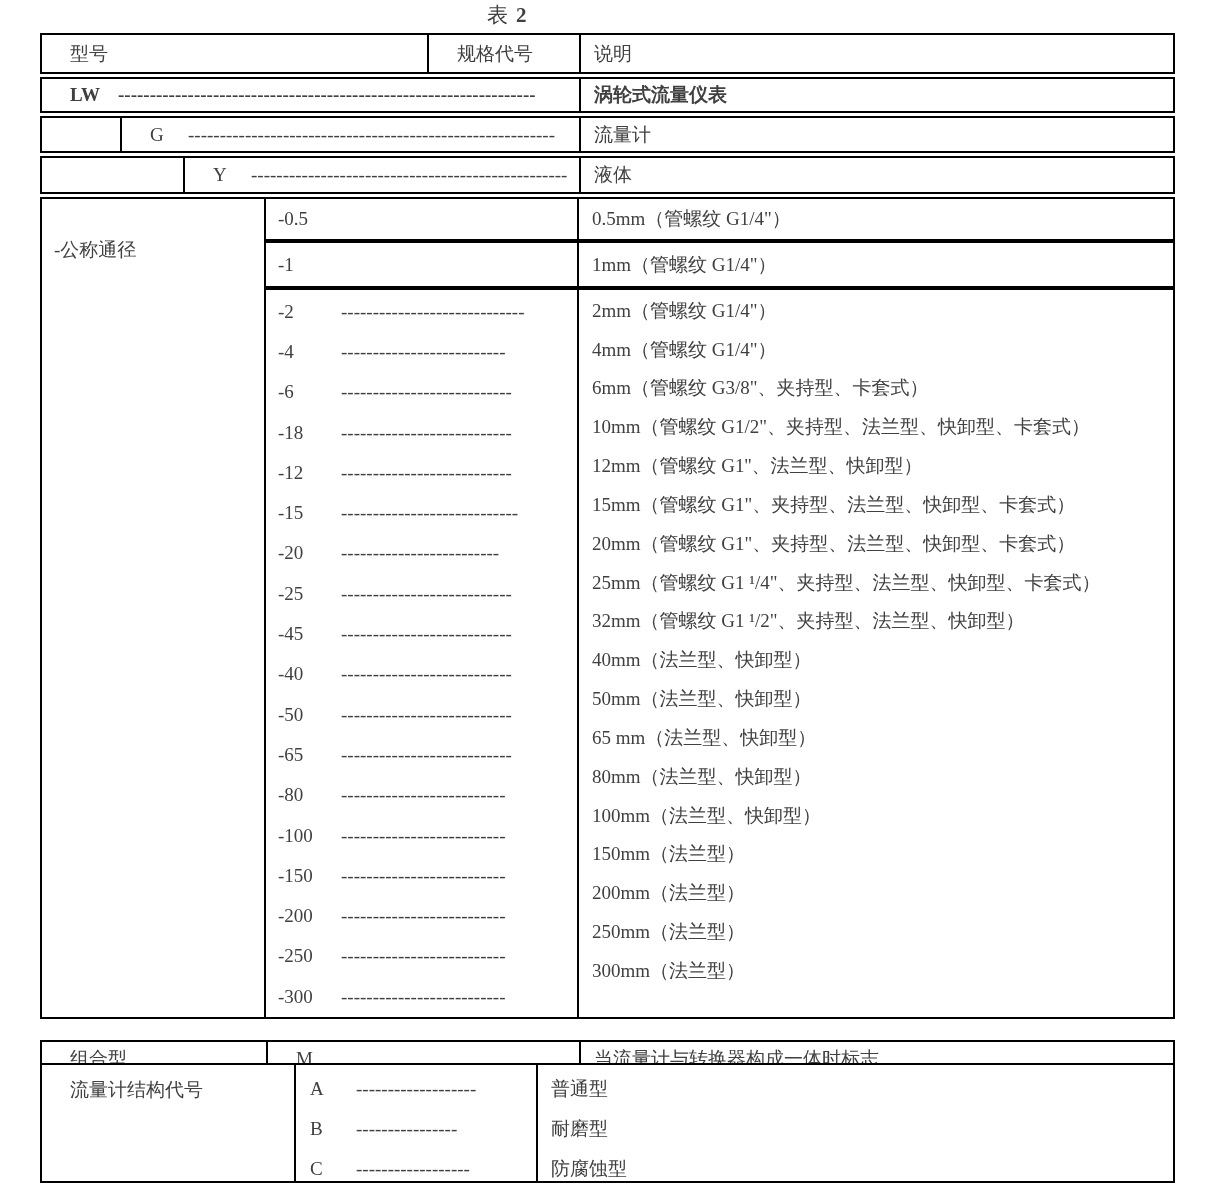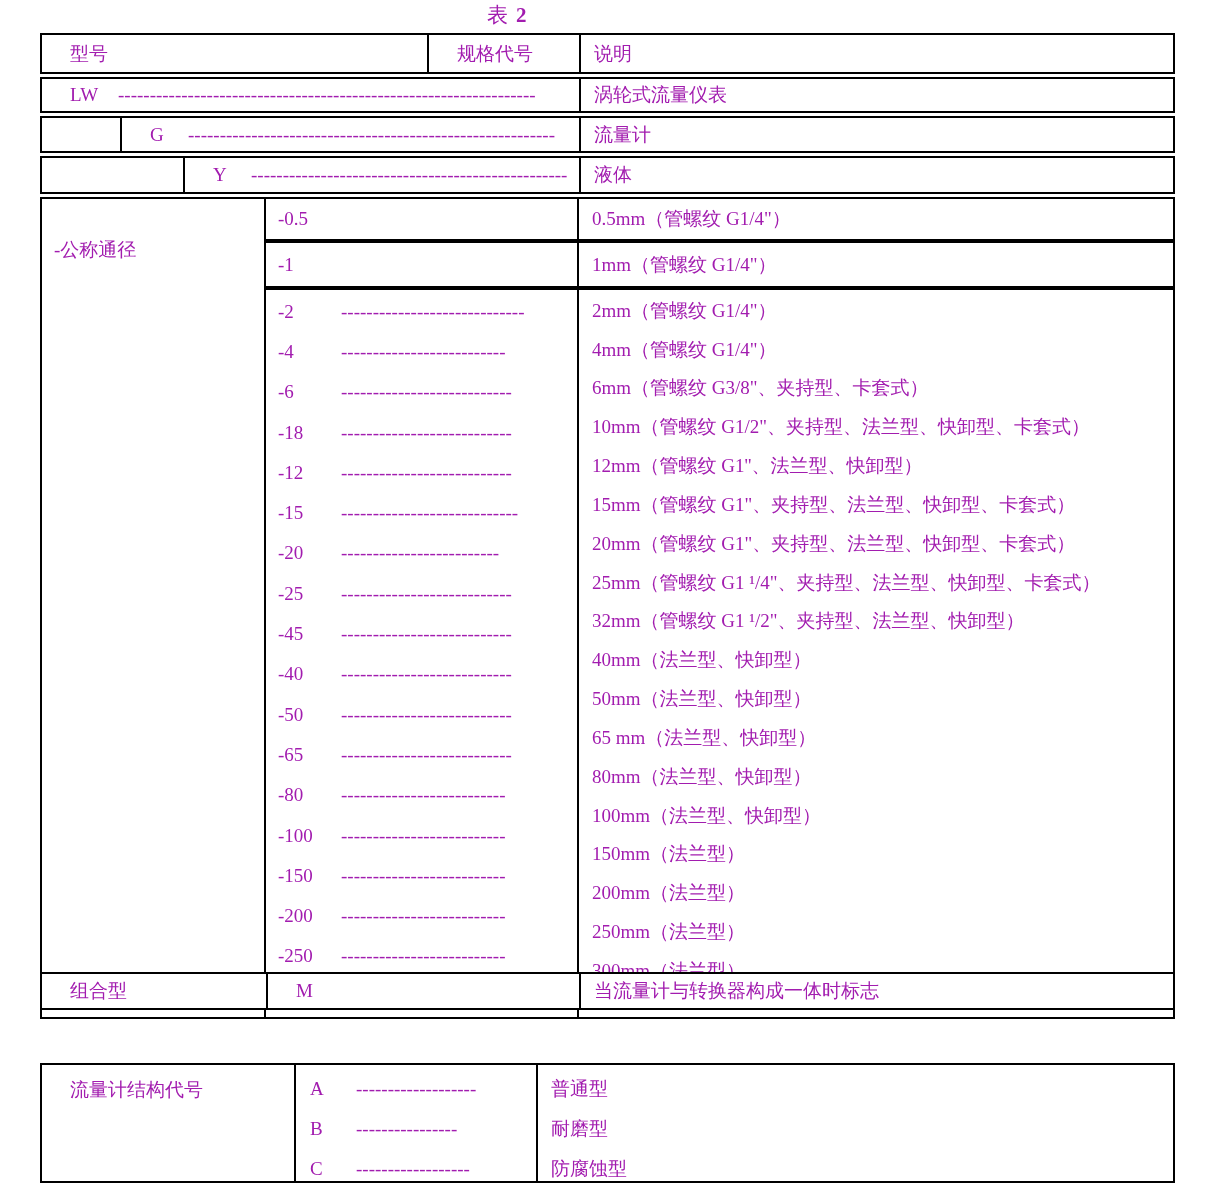--- a/index.html
+++ b/index.html
@@ -1,20 +1,20 @@
 <!DOCTYPE html>
 <html><head>
 <meta charset="utf-8">
 <style>
   html,body{margin:0;padding:0;background:#ffffff;}
   .page{
     position:relative;
     width:1216px;height:1202px;
     background:#ffffff;
-    color:#a21caf;
+    color:#404040;
     font-family:"Liberation Serif","DejaVu Serif",serif;
     font-size:19px;
     overflow:hidden;
   }
   .doc-title{
     position:absolute;left:487px;top:1px;
     font-size:21px;letter-spacing:1px;
   }
   .doc-title .num{font-weight:bold;margin-left:7px;}
   .rowbox{
@@ -91,21 +91,21 @@
   <div class="doc-title">
     <span>表</span><span class="num">2</span>
   </div>
 
   <div class="rowbox" style="top:33px;height:41px;">
     <div class="cell" style="width:385px;">型号</div>
     <div class="cell sep" style="width:152px;">规格代号</div>
     <div class="cell sep desc grow">说明</div>
   </div>
 
-  <div class="rowbox" style="top:77px;height:36px;">
+  <div class="rowbox" style="top:77px;height:36px;font-weight:bold;">
     <div class="cell" style="width:537px;">
       <span class="codebox lw-code">LW</span>
       <span class="dash">------------------------------------------------------------------</span>
     </div>
     <div class="cell sep desc grow">涡轮式流量仪表</div>
   </div>
 
   <div class="rowbox" style="top:116px;height:37px;">
     <div class="cell" style="width:78px;"></div>
     <div class="cell sep" style="width:459px;">
@@ -231,21 +231,21 @@
           <div class="desc-line">150mm（法兰型）</div>
           <div class="desc-line">200mm（法兰型）</div>
           <div class="desc-line">250mm（法兰型）</div>
           <div class="desc-line">300mm（法兰型）</div>
         </div>
       </div>
 
     </div>
   </div>
 
-  <div class="rowbox" style="top:972px;height:38px;text-align:right;">
+  <div class="rowbox" style="top:1040px;height:38px;text-align:right;">
     <div class="cell" style="width:224px;">组合型</div>
     <div class="cell sep" style="width:313px;">M</div>
     <div class="cell sep desc grow">当流量计与转换器构成一体时标志</div>
   </div>
 
   <div class="rowbox" style="top:1063px;height:120px;">
     <div class="cell" style="width:252px;align-items:flex-start;padding-top:12px;">流量计结构代号</div>
     <div class="abc-cell">
       <div class="abc-line">
           <span class="codebox">A</span>

